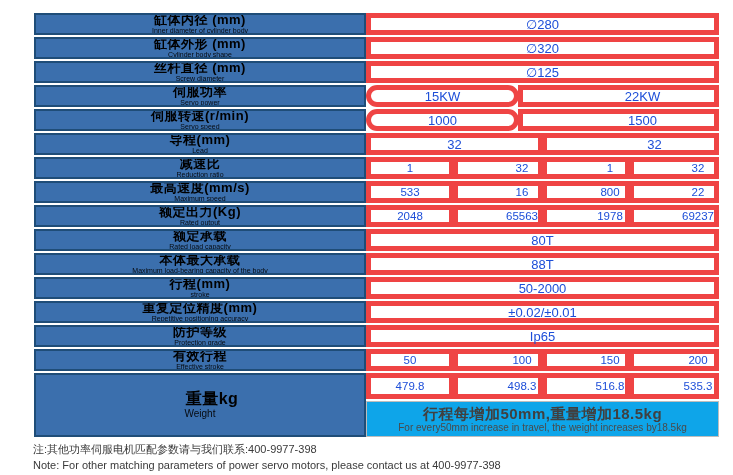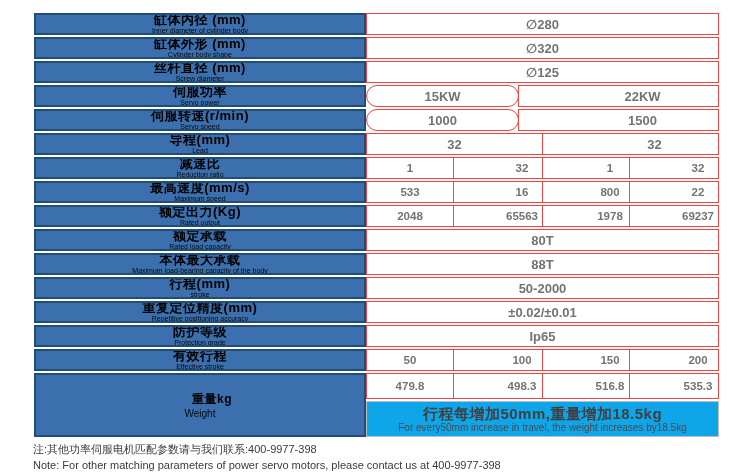--- a/index.html
+++ b/index.html
@@ -11,27 +11,27 @@
   .row{display:flex;height:22px;margin-bottom:2px;}
   .row.tall{height:64px;margin-bottom:0;}
   .label-cell{
     width:332px;box-sizing:border-box;height:100%;
     background:#3b6fad;border:2px solid #1f4d78;
     display:flex;flex-direction:column;align-items:center;justify-content:center;
     color:#000000;text-align:center;overflow:hidden;
   }
   .label-zh{font-size:13px;line-height:12px;font-weight:600;letter-spacing:.5px;white-space:nowrap;}
   .label-en{font-size:7px;line-height:7px;font-weight:400;opacity:.92;margin-top:1px;white-space:nowrap;}
-  .tall .label-zh{font-size:12px;line-height:16px;margin-left:24px;}
+  .tall .label-zh{font-size:16px;line-height:16px;margin-left:24px;}
   .tall .label-en{font-size:10px;line-height:10px;margin-top:2px;}
   .values{display:flex;height:100%;flex:1;}
   .cell{
-    box-sizing:border-box;height:100%;background:#ffffff;border:1px solid #ef4444;
+    box-sizing:border-box;height:100%;background:#ffffff;border:5px solid #ef4444;
     display:flex;align-items:center;justify-content:center;
-    font-size:13px;color:#737373;white-space:nowrap;font-weight:bold;
+    font-size:13px;color:#1d4ed8;white-space:nowrap;
   }
   .cell + .cell{margin-left:-1px;padding-left:48px;}
   .values.full  .cell{width:353px;}
   .values.two-a .cell:nth-child(1){width:153px;border-radius:11px;}
   .values.two-a .cell:nth-child(2){width:201px;}
   .values.two-b .cell:nth-child(1){width:177px;}
   .values.two-b .cell:nth-child(2){width:177px;}
   .values.four  .cell:nth-child(1){width:88px;}
   .values.four  .cell:nth-child(2){width:90px;}
   .values.four  .cell:nth-child(3){width:88px;}

